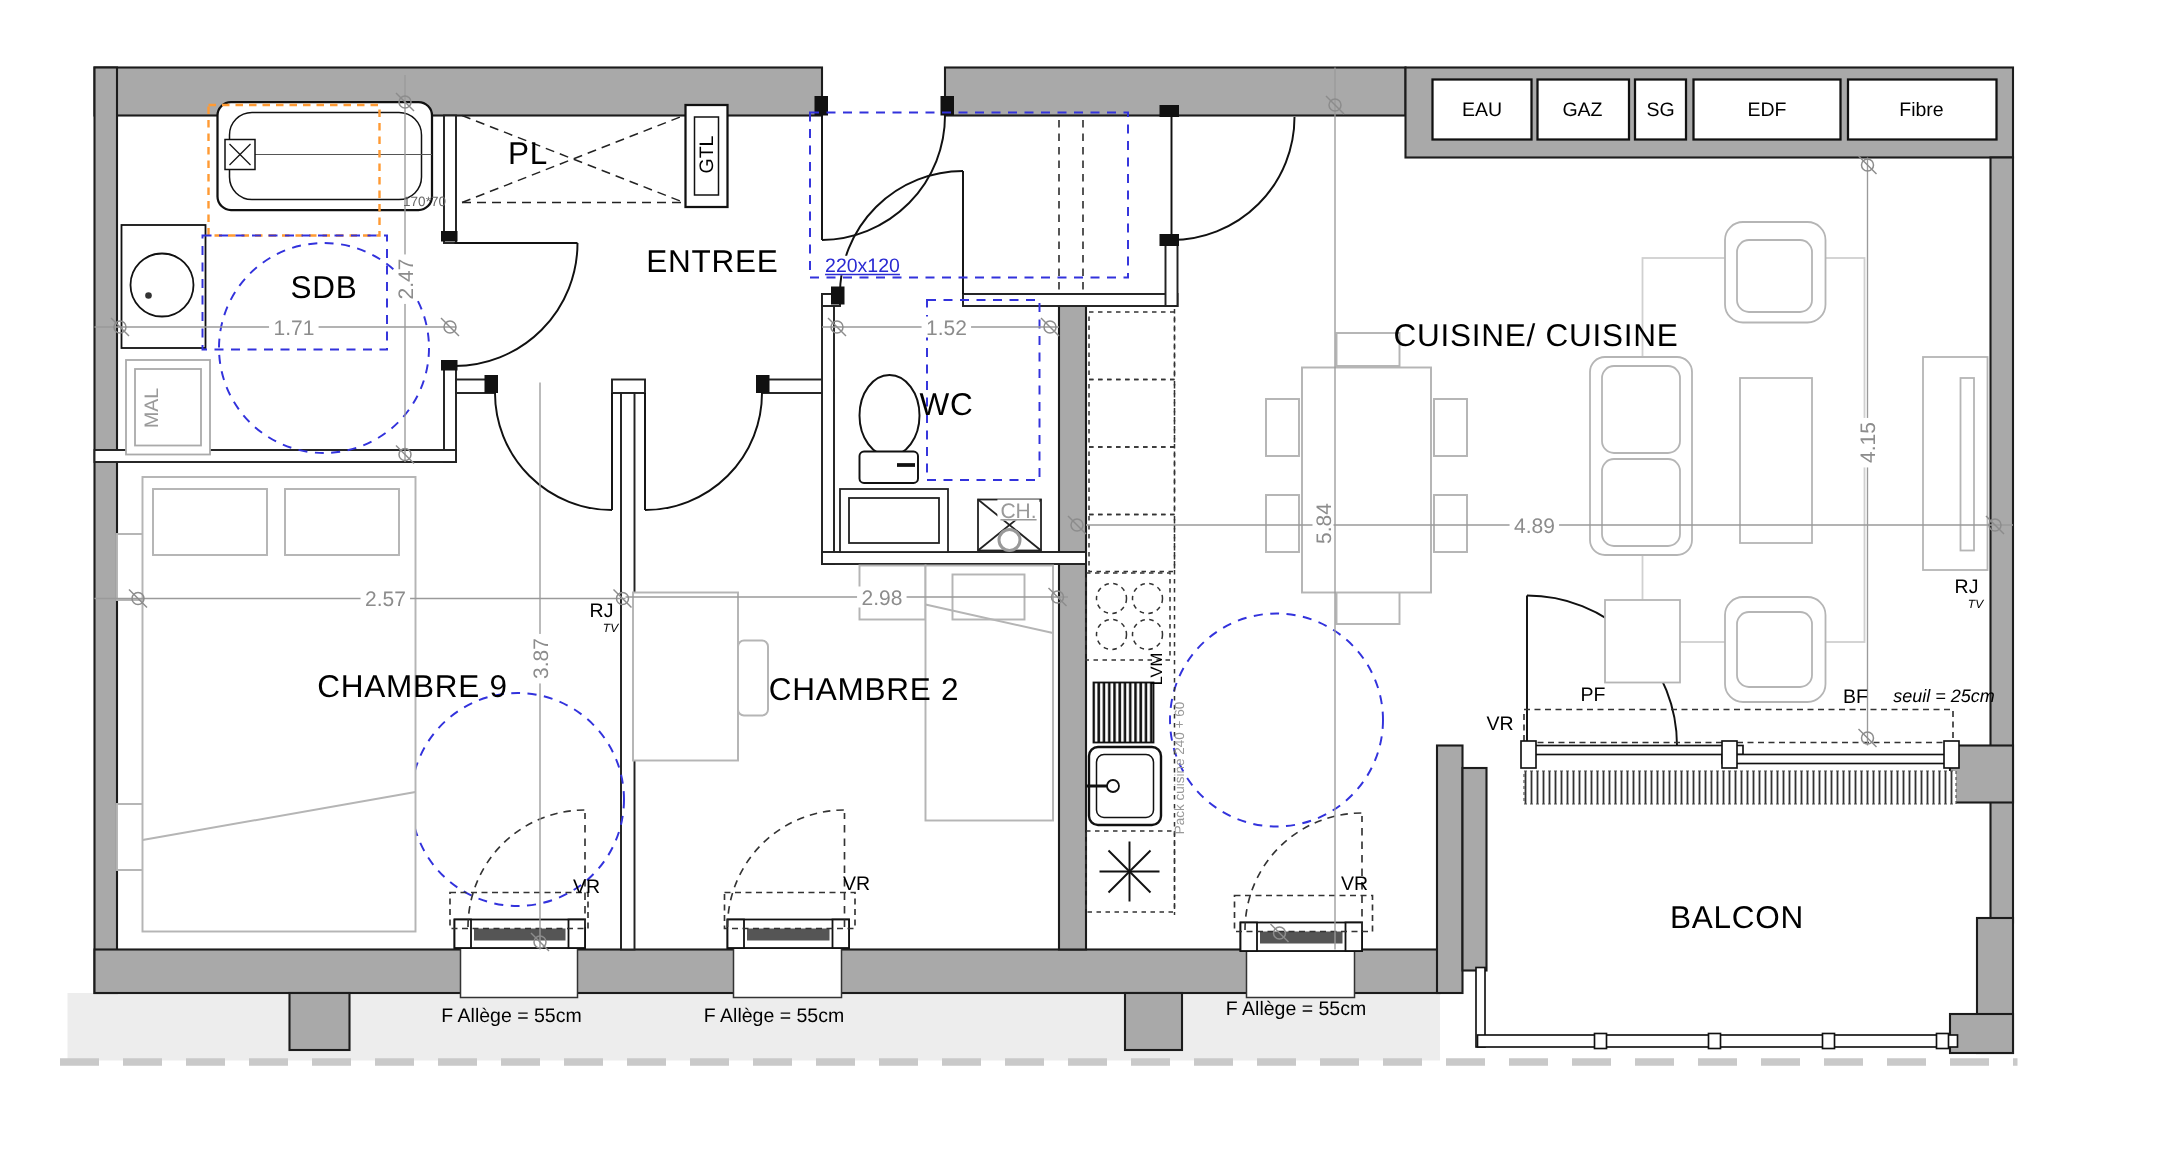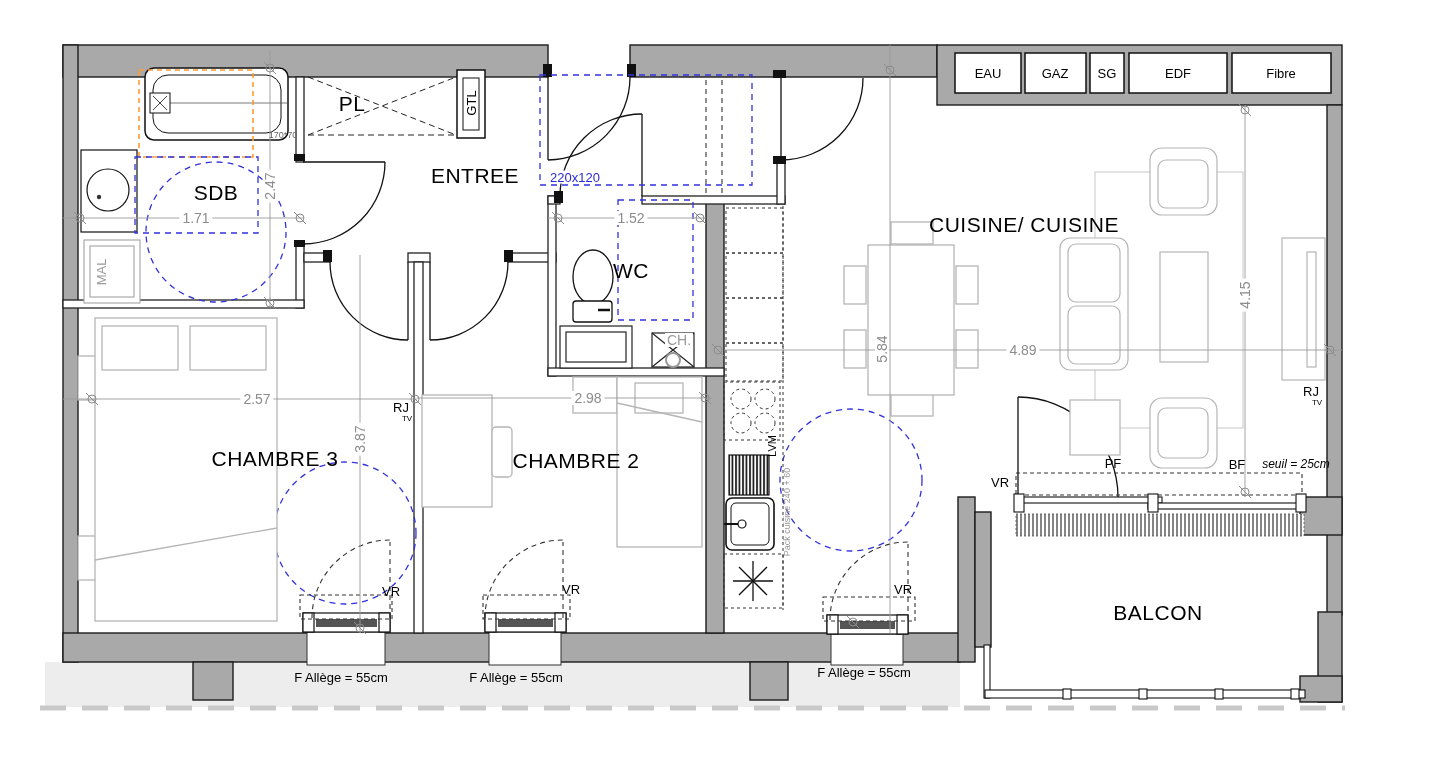--- a/index.html
+++ b/index.html
@@ -9,22 +9,22 @@
   .lbl{position:absolute;transform:translate(-50%,-50%);white-space:nowrap;color:#000;
        font-family:"Liberation Sans",sans-serif;line-height:1;}
   .rot{transform:translate(-50%,-50%) rotate(-90deg);}
   .room{font-size:21px;letter-spacing:.5px;}
   .dim{font-size:14px;color:#8c8c8c;background:#fff;padding:0 3px;}
   .tag{font-size:13px;}
   .tiny{font-size:9px;color:#666;}
   .blue{color:#2a2ad2;}
   .gray{color:#9a9a9a;}
   .it{font-style:italic;font-size:12px;}
-  .sub{font-size:8px;}
-  .bg{background:#fff;padding:0 2px;}
+  .sub{font-size:8px;font-style:italic;}
+  .bg{background:#fff;padding:0 2px;text-decoration:underline;}
 </style>
 </head>
 <body>
 
 <div id="plan">
 
 <svg width="1444" height="784" viewBox="0 0 1444 784">
   <defs>
     <pattern id="hatchV" width="4" height="10" patternUnits="userSpaceOnUse">
       <rect width="4" height="10" fill="#fff"></rect>
@@ -378,21 +378,21 @@
 <span class="lbl tag" style="left:1055px;top:73px">GAZ</span>
 <span class="lbl tag" style="left:1107px;top:73px">SG</span>
 <span class="lbl tag" style="left:1178px;top:73px">EDF</span>
 <span class="lbl tag" style="left:1281px;top:73px">Fibre</span>
 
 <span class="lbl room" style="left:216px;top:192px">SDB</span>
 <span class="lbl room" style="left:352px;top:103px">PL</span>
 <span class="lbl room" style="left:475px;top:175px">ENTREE</span>
 <span class="lbl room" style="left:631px;top:270px">WC</span>
 <span class="lbl room" style="left:1024px;top:224px">CUISINE/ CUISINE</span>
-<span class="lbl room" style="left:275px;top:458px">CHAMBRE 3</span>
+<span class="lbl room" style="left:275px;top:458px">CHAMBRE 9</span>
 <span class="lbl room" style="left:576px;top:460px">CHAMBRE 2</span>
 <span class="lbl room" style="left:1158px;top:612px">BALCON</span>
 
 <span class="lbl dim" style="left:196px;top:218px">1.71</span>
 <span class="lbl dim rot" style="left:270px;top:186px">2.47</span>
 <span class="lbl dim" style="left:631px;top:218px">1.52</span>
 <span class="lbl tag blue bg" style="left:575px;top:177px">220x120</span>
 <span class="lbl dim" style="left:257px;top:399px">2.57</span>
 <span class="lbl dim rot" style="left:360px;top:439px">3.87</span>
 <span class="lbl dim" style="left:588px;top:398px">2.98</span>
@@ -408,20 +408,20 @@
 <span class="lbl tiny rot" style="left:787px;top:512px;color:#999">Pack cuisine 240 + 60</span>
 <span class="lbl tag" style="left:401px;top:407px">RJ</span>
 <span class="lbl sub" style="left:407px;top:419px">TV</span>
 <span class="lbl tag" style="left:1311px;top:391px">RJ</span>
 <span class="lbl sub" style="left:1317px;top:403px">TV</span>
 
 <span class="lbl tag" style="left:391px;top:591px">VR</span>
 <span class="lbl tag" style="left:571px;top:589px">VR</span>
 <span class="lbl tag" style="left:903px;top:589px">VR</span>
 <span class="lbl tag" style="left:1000px;top:482px">VR</span>
-<span class="lbl tag" style="left:1113px;top:463px">PF</span>
+<span class="lbl tag" style="left:1062px;top:463px">PF</span>
 <span class="lbl tag" style="left:1237px;top:464px">BF</span>
 <span class="lbl it" style="left:1296px;top:464px">seuil = 25cm</span>
 <span class="lbl tag" style="left:341px;top:677px">F  Allège = 55cm</span>
 <span class="lbl tag" style="left:516px;top:677px">F  Allège = 55cm</span>
 <span class="lbl tag" style="left:864px;top:672px">F  Allège = 55cm</span>
 
 </div>
 
 </body></html>

